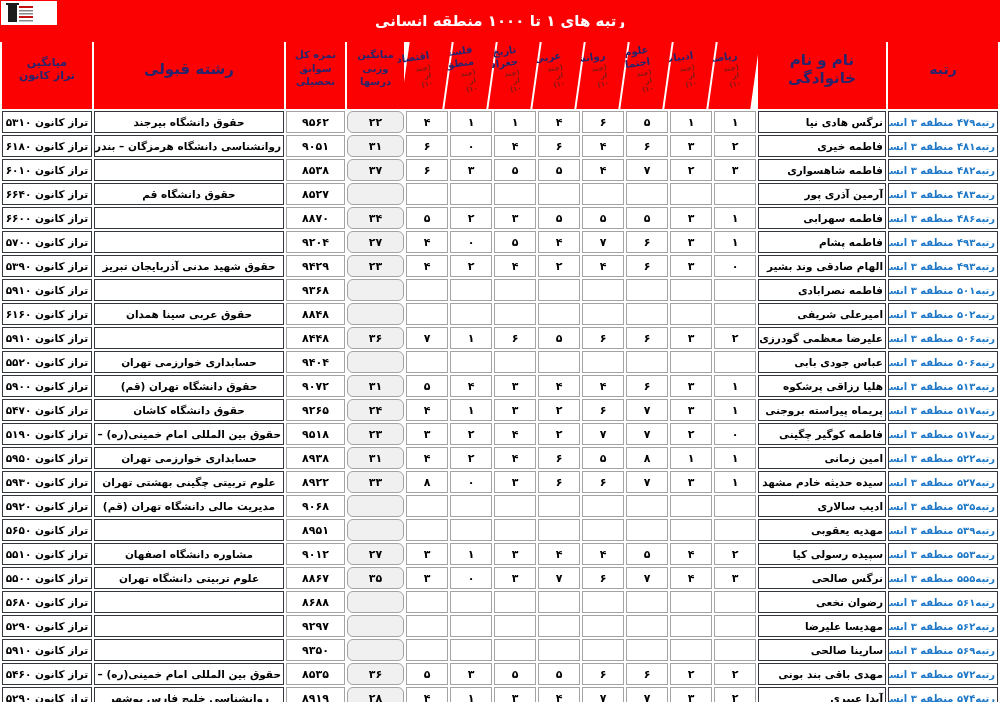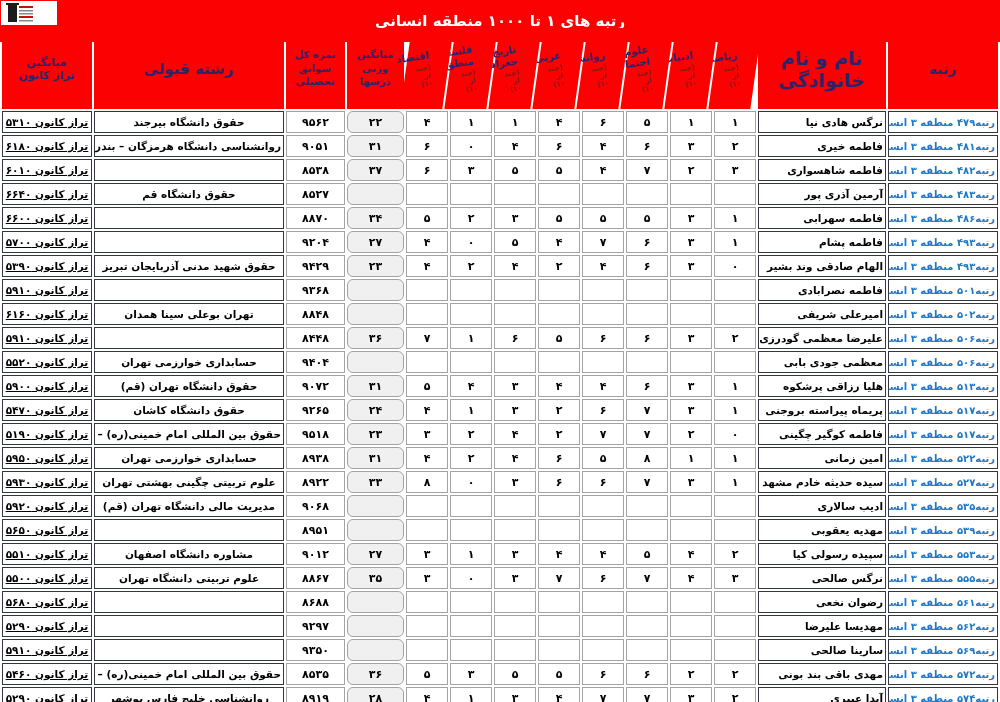--- a/index.html
+++ b/index.html
@@ -13,39 +13,39 @@
   .title-bar .title { color:#ffffff; font-weight:bold; font-size:15px; letter-spacing:.2px; }
   .logo-box { position:absolute; left:1px; top:1px; width:56px; height:24px; background:#ffffff;
               display:flex; align-items:center; justify-content:center; }
 
   
   table { border-collapse:separate; border-spacing:2px; table-layout:fixed;
           width:1000px; position:absolute; top:26px; right:0; }
   th { background:#fb0101; color:#27246e; font-weight:bold; vertical-align:middle;
        text-align:center; height:58px; padding:16px; overflow:visible; }
   th.h-rank   { font-size:14px; }
-  th.h-name   { font-size:19px; }
+  th.h-name   { font-size:15px; }
   th.h-major  { font-size:15px; }
   th.h-kanoon { font-size:11px; }
   th.h-weighted, th.h-total { font-size:10px; line-height:1.35; padding:7px 2px; }
 
   th.h-subject { background:transparent; position:relative; }
   th.h-subject .bg { position:absolute; top:0; bottom:0; left:0; right:0;
                      background:#fb0101; transform:skewX(-8deg); }
   th.h-subject .lab { position:relative; transform:rotate(-8deg); font-size:10px; line-height:1.15;
                       display:block; padding:0 1px; }
   th.h-subject .sub { display:block; font-size:7px; color:#801818; font-weight:bold; margin-top:2px; }
 
   td { background:#ffffff; border:1px solid #a3a3a3; text-align:center; vertical-align:middle;
        height:22px; font-weight:bold; font-size:11px; color:#000000; padding:0 2px;
        overflow:hidden; white-space:nowrap; }
   td.cell-rank   { border-color:#33363e; color:#1e78c8; font-size:10px; }
   td.cell-name   { border-color:#33363e; font-size:10.5px;text-align:right; }
   td.cell-major  { border-color:#33363e; font-size:10.5px; }
-  td.cell-kanoon-score { border-color:#33363e; font-size:10.5px;text-decoration:underline; }
+  td.cell-kanoon-score { border-color:#33363e; font-size:10.5px; }
   td.cell-weighted-average { background:#f0f0f0;border-radius:6px; }
 </style>
 </head>
 <body>
 
 <div class="page">
 
   <div class="title-bar">
     <div class="logo-box">
       <svg width="54" height="22" viewBox="0 0 54 22">
@@ -257,42 +257,42 @@
           <td class="cell-math"></td>
           <td class="cell-literature"></td>
           <td class="cell-social-sciences"></td>
           <td class="cell-psychology"></td>
           <td class="cell-arabic"></td>
           <td class="cell-history-geography"></td>
           <td class="cell-philosophy-logic"></td>
           <td class="cell-economics"></td>
           <td class="cell-weighted-average"></td>
           <td class="cell-total-score">۸۸۴۸</td>
-          <td class="cell-major">تهران بوعلی سینا همدان</td>
+          <td class="cell-major">حقوق عربی سینا همدان</td>
           <td class="cell-kanoon-score">تراز کانون ۶۱۶۰</td>
         </tr>
         <tr>
           <td class="cell-rank">رتبه۵۰۶ منطقه ۳ انسانی</td>
           <td class="cell-name">علیرضا معظمی گودرزی</td>
           <td class="cell-math">۲</td>
           <td class="cell-literature">۳</td>
           <td class="cell-social-sciences">۶</td>
           <td class="cell-psychology">۶</td>
           <td class="cell-arabic">۵</td>
           <td class="cell-history-geography">۶</td>
           <td class="cell-philosophy-logic">۱</td>
           <td class="cell-economics">۷</td>
           <td class="cell-weighted-average">۳۶</td>
           <td class="cell-total-score">۸۴۴۸</td>
           <td class="cell-major"></td>
           <td class="cell-kanoon-score">تراز کانون ۵۹۱۰</td>
         </tr>
         <tr>
           <td class="cell-rank">رتبه۵۰۶ منطقه ۳ انسانی</td>
-          <td class="cell-name">معظمی جودی بابی</td>
+          <td class="cell-name">عباس جودی بابی</td>
           <td class="cell-math"></td>
           <td class="cell-literature"></td>
           <td class="cell-social-sciences"></td>
           <td class="cell-psychology"></td>
           <td class="cell-arabic"></td>
           <td class="cell-history-geography"></td>
           <td class="cell-philosophy-logic"></td>
           <td class="cell-economics"></td>
           <td class="cell-weighted-average"></td>
           <td class="cell-total-score">۹۴۰۴</td>

